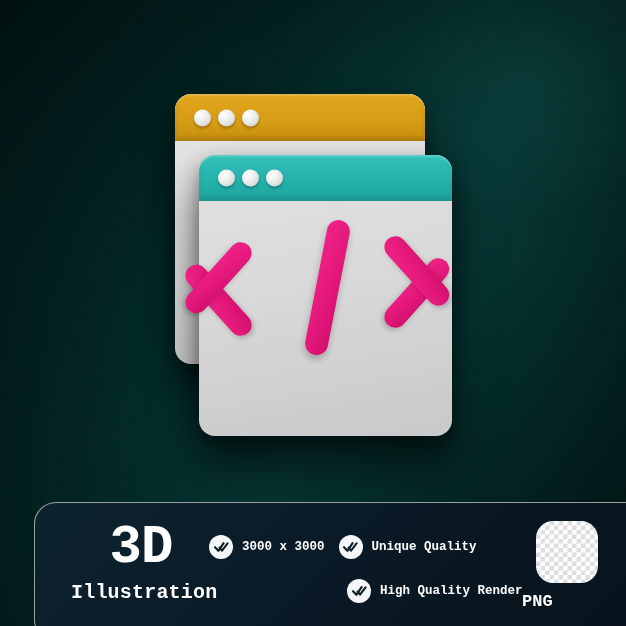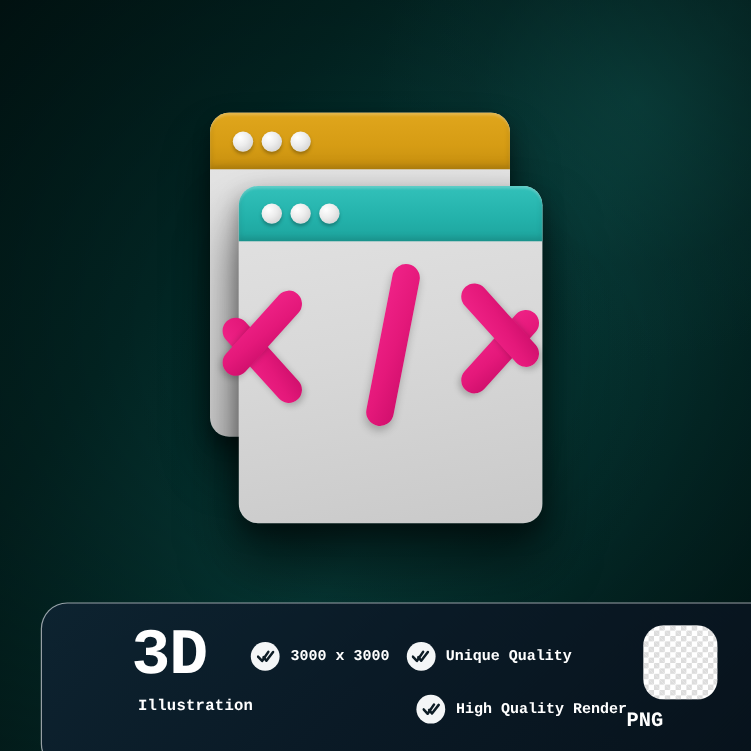--- a/index.html
+++ b/index.html
@@ -164,25 +164,24 @@
   }
   .brand-3d {
     color: #ffffff;
     font-size: 54px;
     font-weight: bold;
     line-height: 1;
     letter-spacing: -1px;
   }
   .brand-sub {
     color: #ffffff;
-    font-size: 13px;
+    font-size: 20px;
     font-weight: bold;
     margin-top: 6px;
     letter-spacing: 0.2px;
-    text-align: right;
   }
   .feat-col {
     position: absolute;
     display: flex;
     flex-direction: row;
     gap: 14px;
   }
   .feat-col-1 { left: 174px; top: 32px; }
   .feat-col-2 { left: 312px; top: 32px; margin-top: 44px; }
   .feat {

